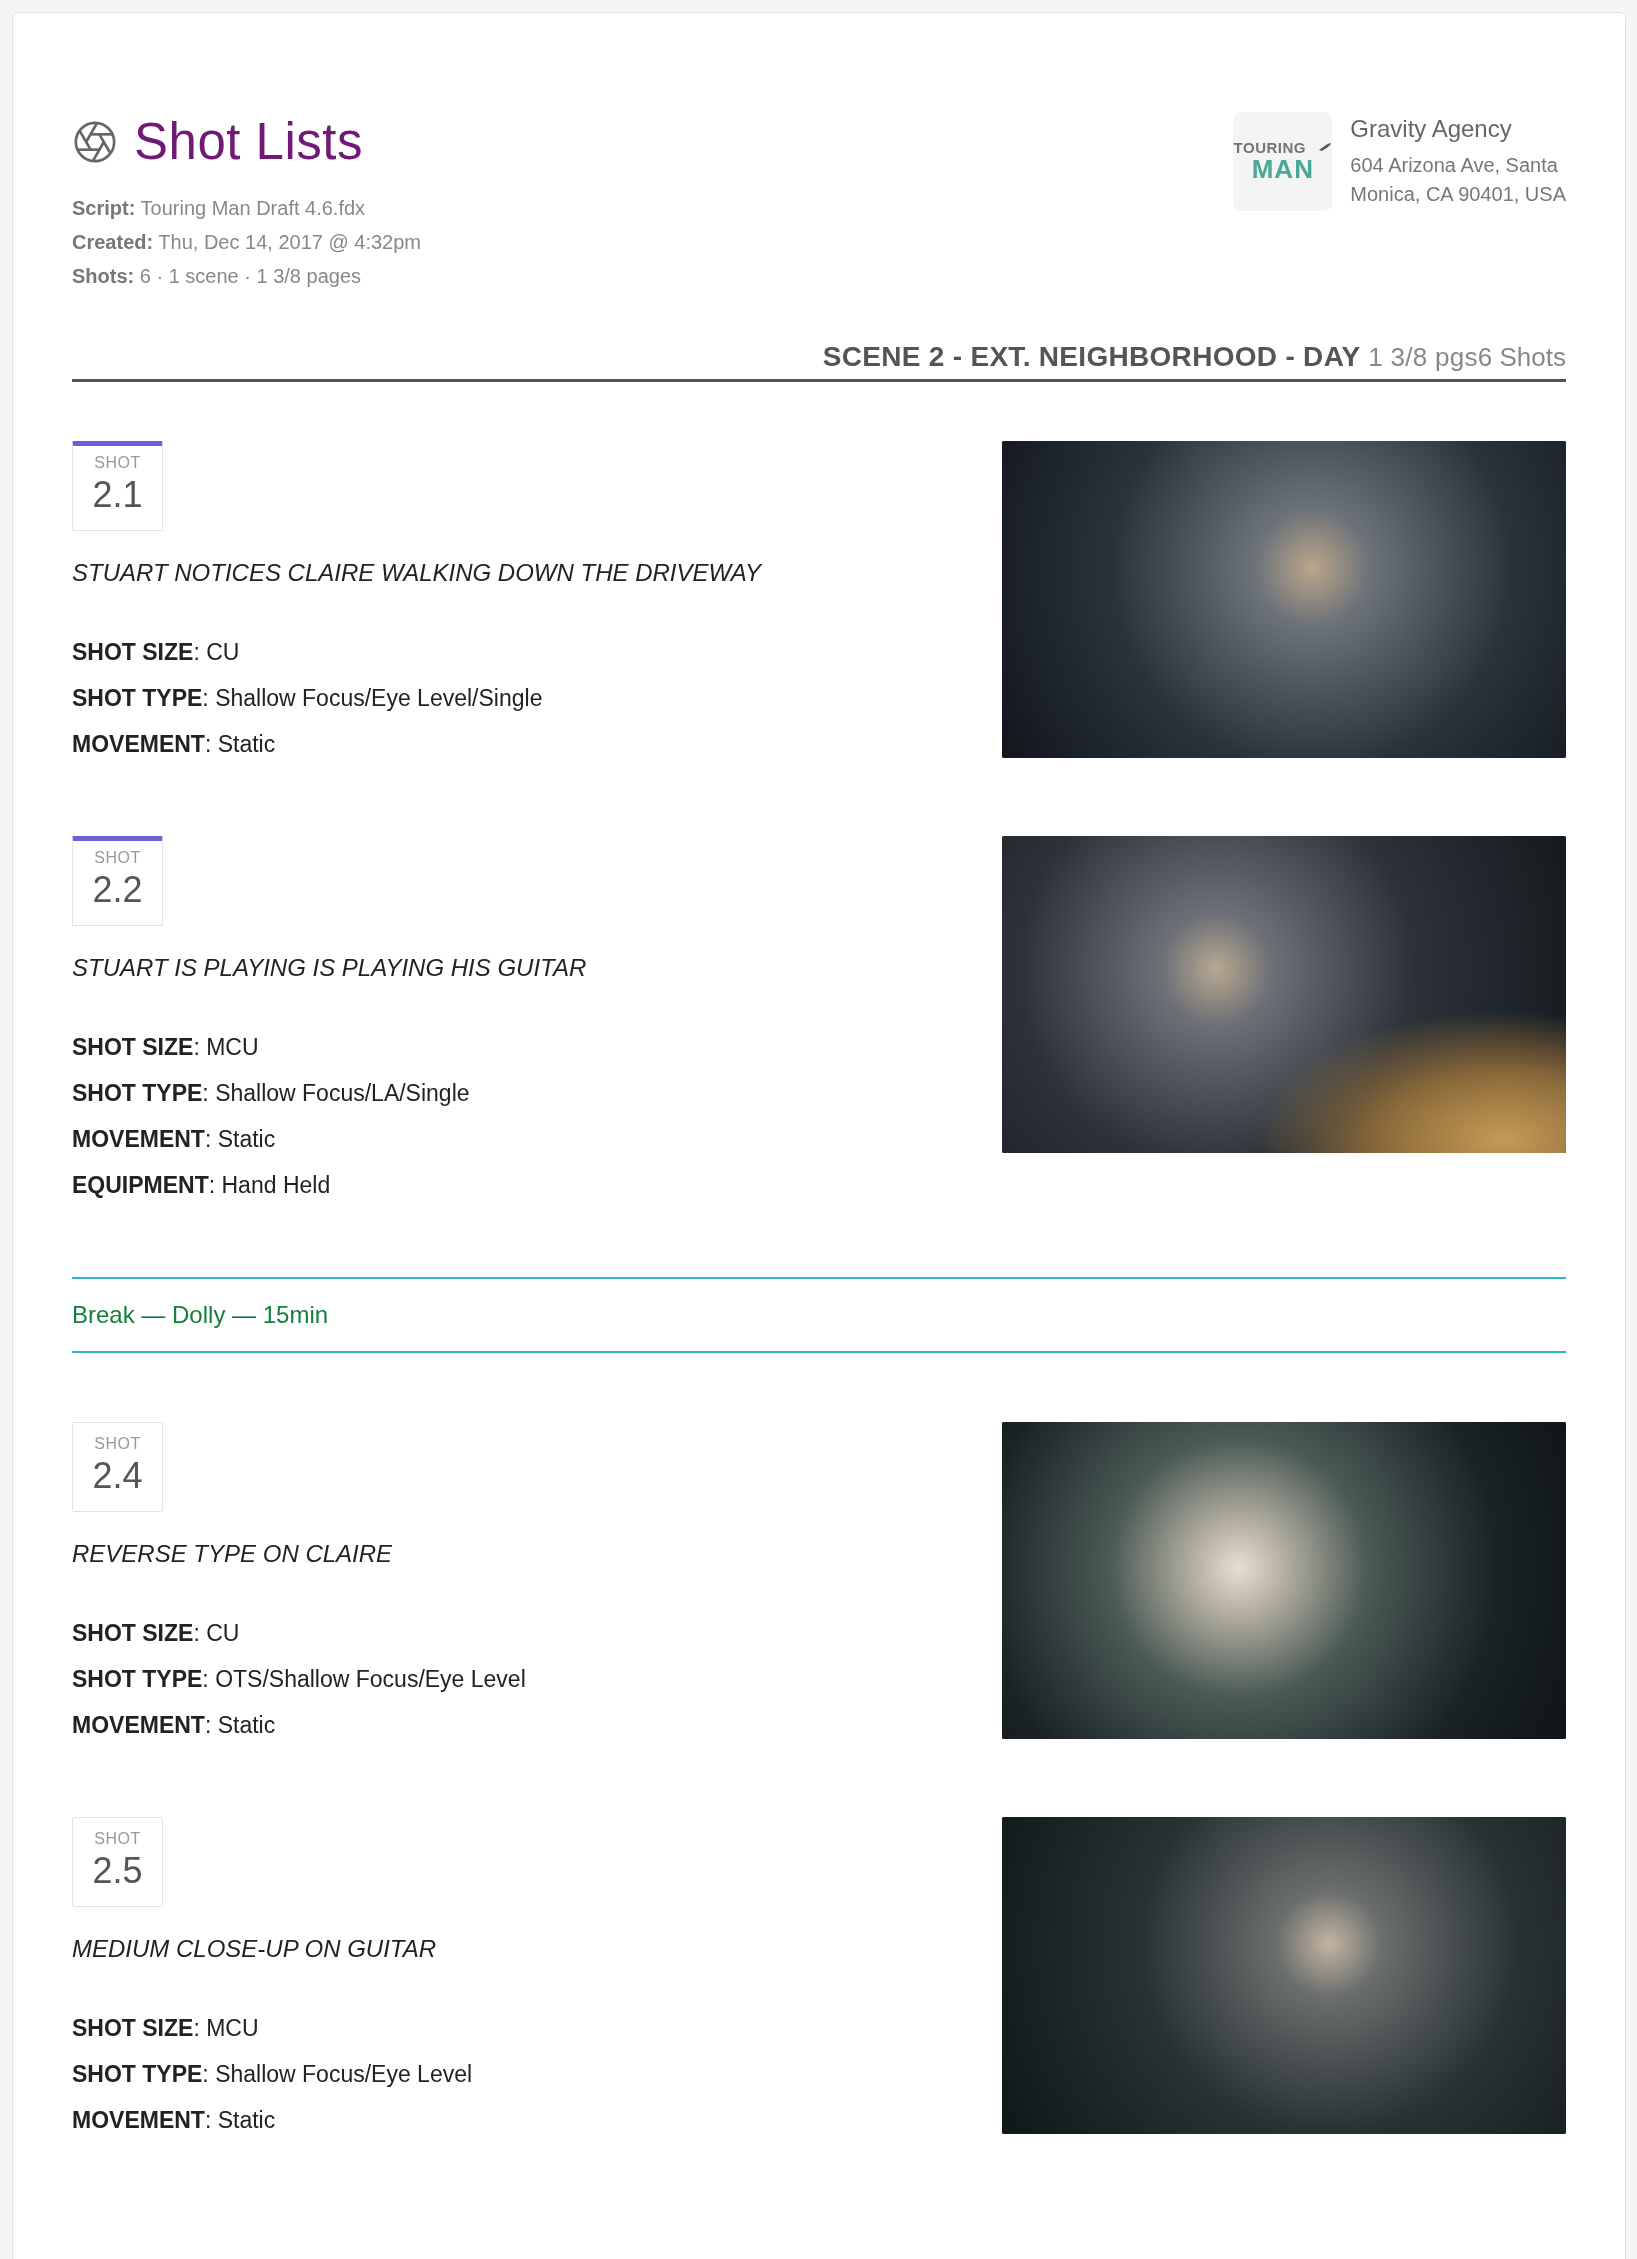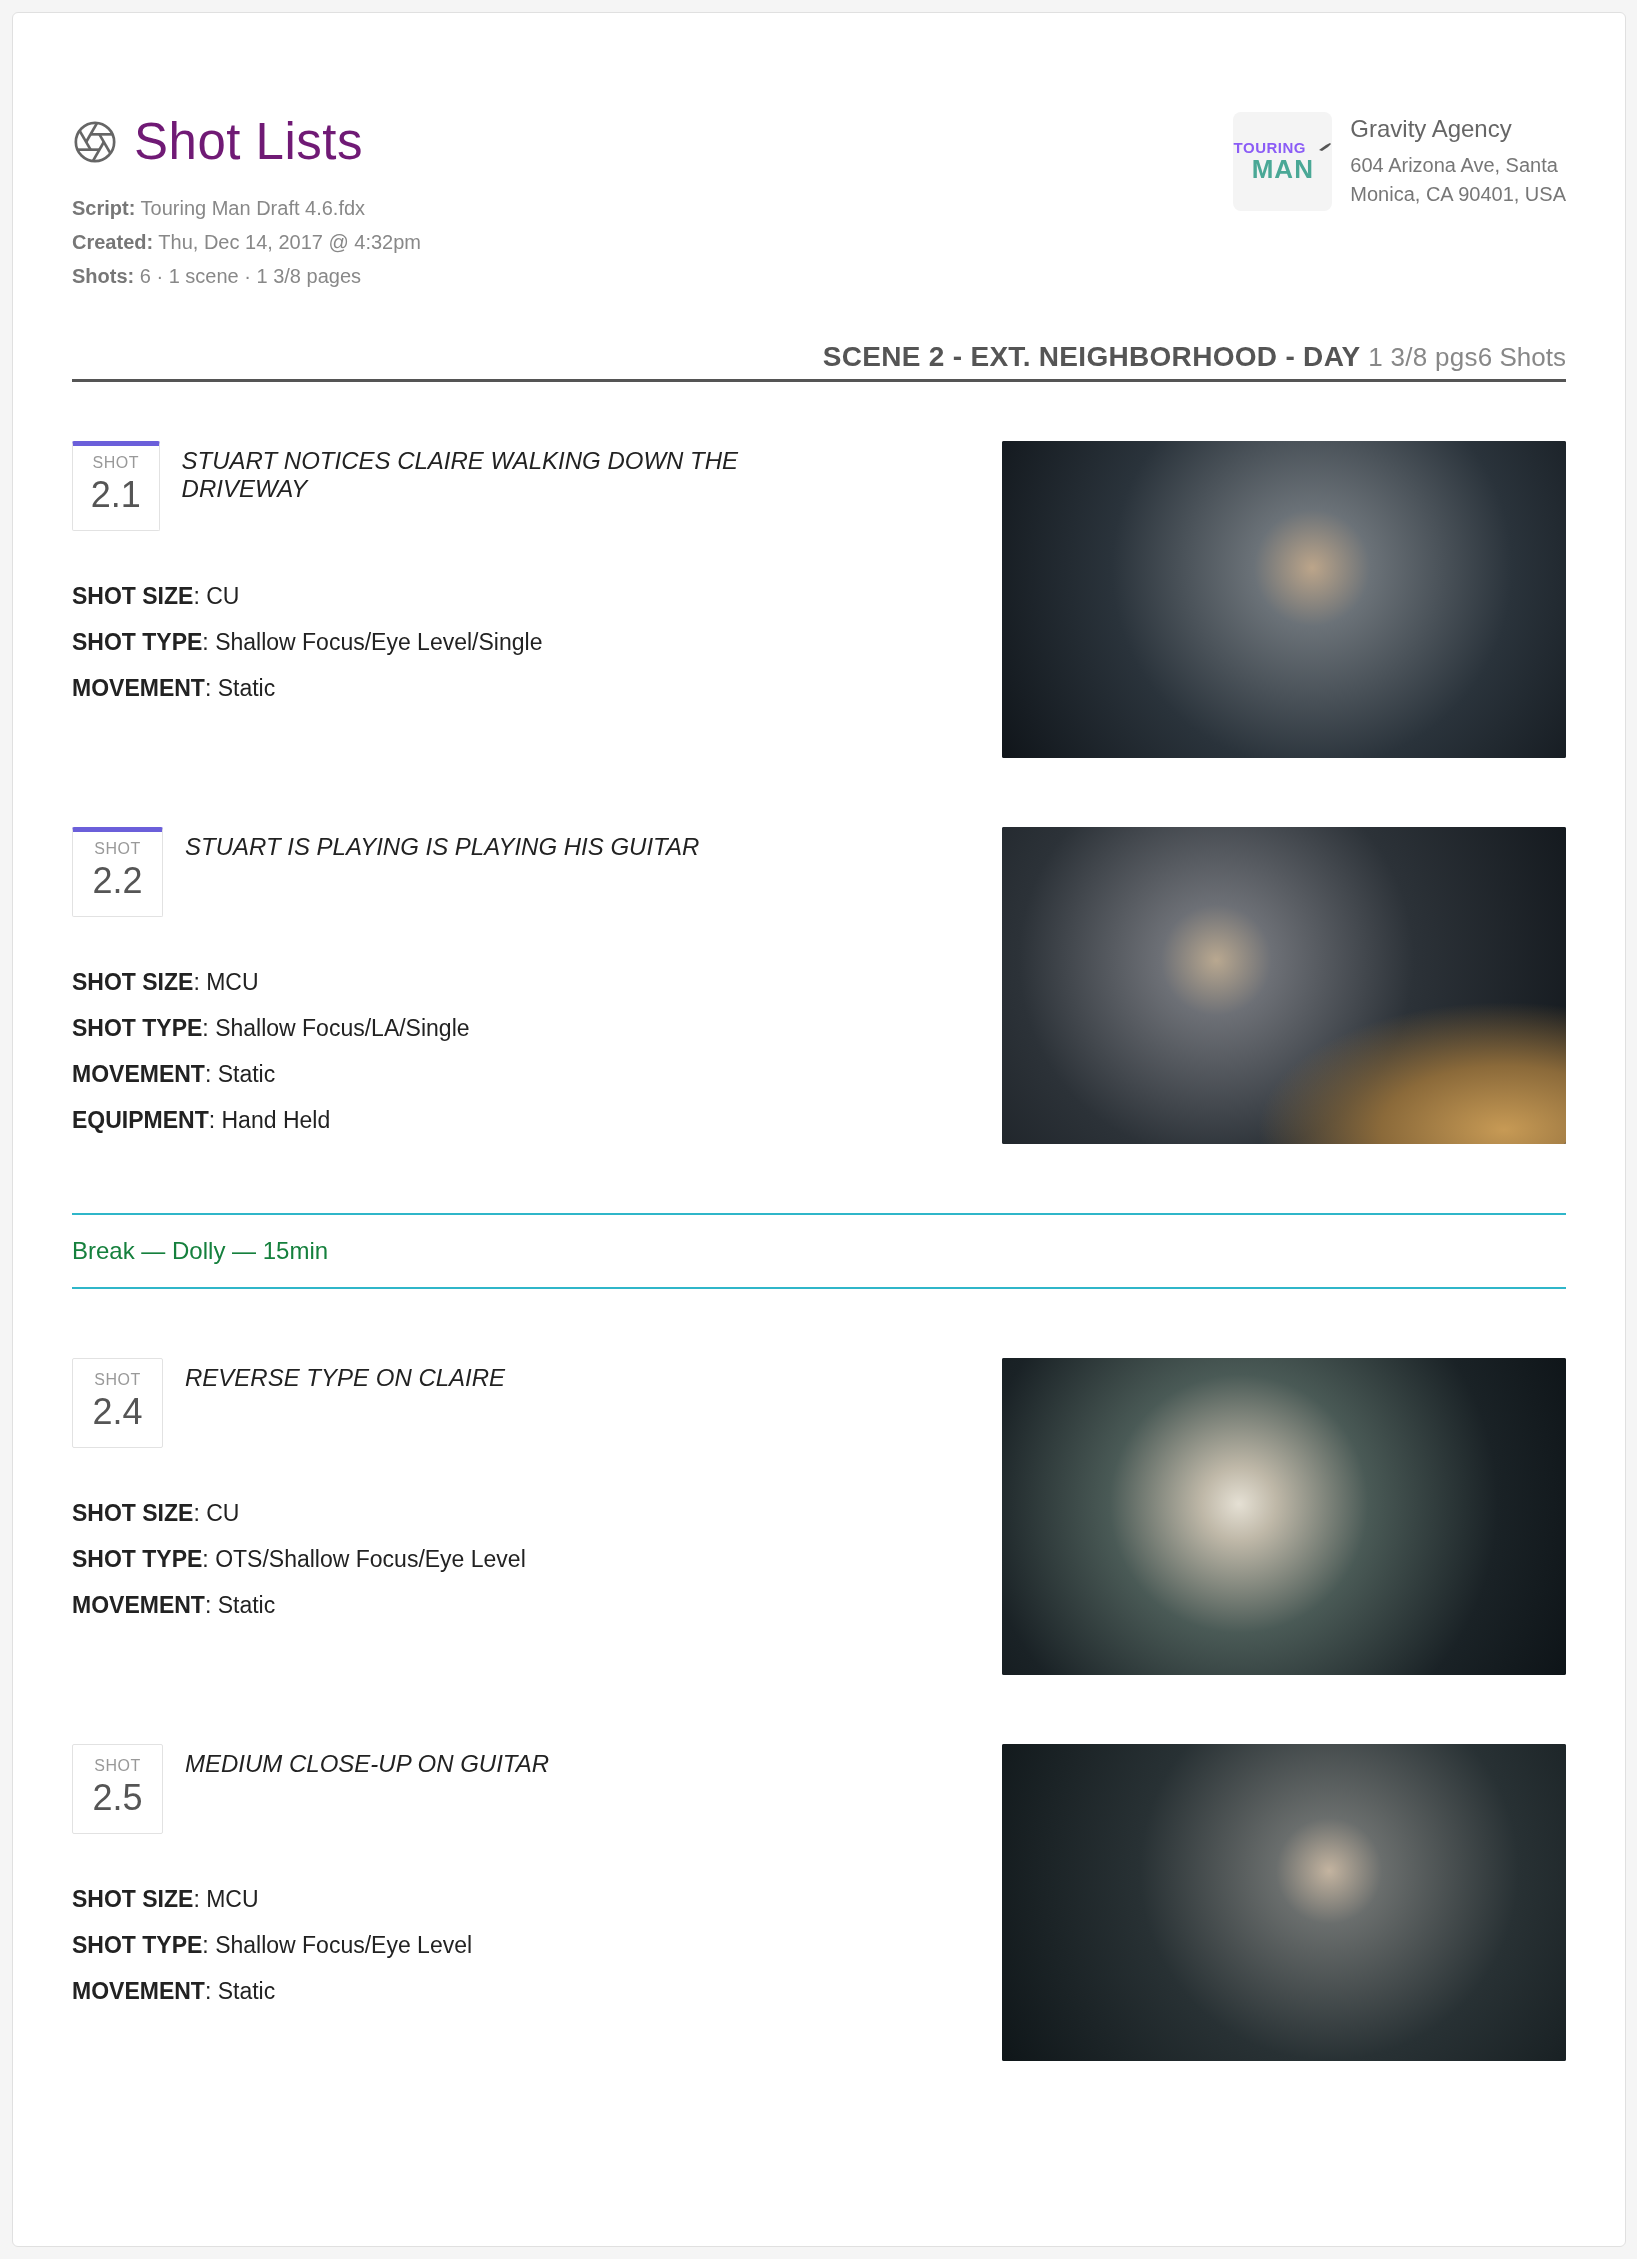--- a/index.html
+++ b/index.html
@@ -56,21 +56,21 @@
     width: 99px; height: 99px;
     background: #f4f4f4;
     border-radius: 8px;
     display: flex;
     flex-direction: column;
     align-items: center;
     justify-content: center;
     font-family: Arial, sans-serif;
   }
   .logo-touring {
-    font-size: 15px; font-weight: 700; color: #8b5cf6; letter-spacing: 0.5px;
+    font-size: 15px; font-weight: 700; color: #737373; letter-spacing: 0.5px;
     display:flex; align-items:center; gap:12px;
   }
   .logo-man {
     font-size: 26px; font-weight: 800; color: #4aa896; letter-spacing: 1px;
     margin-top: -2px;
   }
   .agency-text {
     font-size: 20px;
     color: #777;
     line-height: 1.45;
@@ -102,20 +102,21 @@
     display: flex;
     justify-content: space-between;
     align-items: flex-start;
     margin-bottom: 69px;
   }
   .shot-left { width: 772px; }
   .shot-head {
     display: flex;
     align-items: flex-start;
     gap: 22px;
+    flex-direction: column;
   }
   .shot-badge {
     width: 91px;
     background: #fff;
     border: 1px solid #e2e2e2;
     border-top: 5px solid #6b5fda;
     border-radius: 2px;
     text-align: center;
     padding: 8px 0 14px 0;
   }

